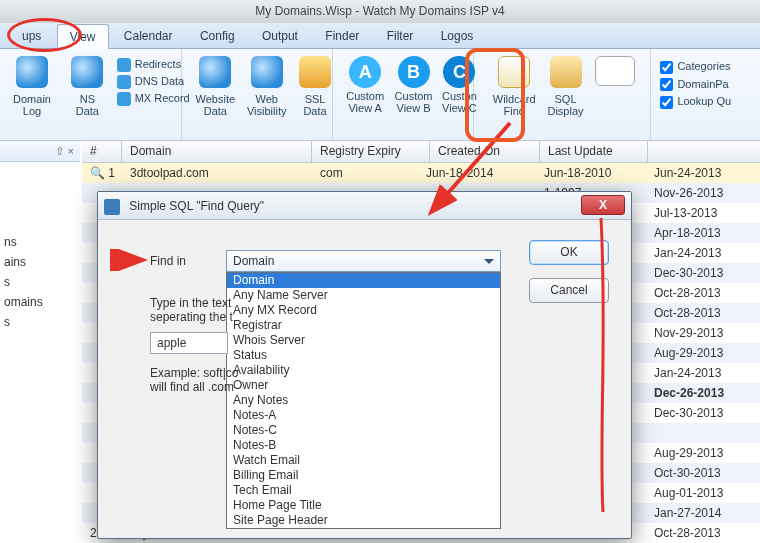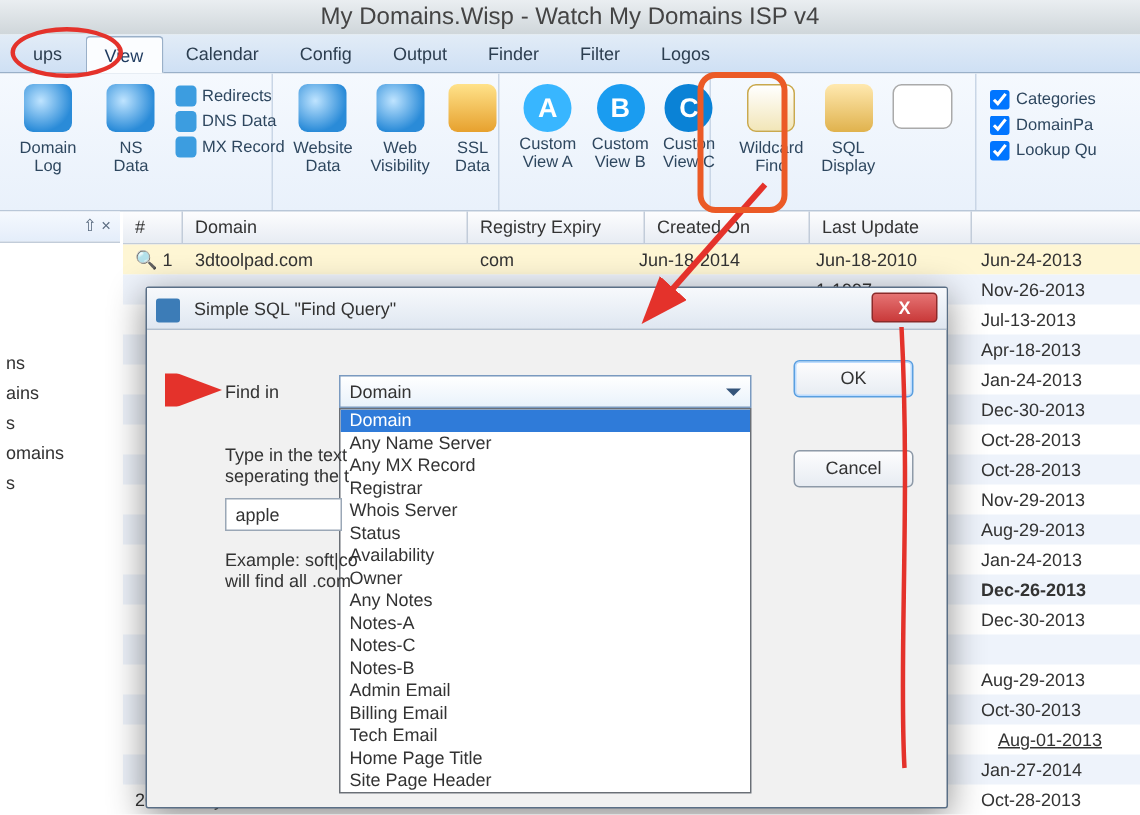--- a/index.html
+++ b/index.html
@@ -2,21 +2,21 @@
 <html><head>
 <meta charset="utf-8">
 <style>
   
   * { box-sizing: border-box; font-family: "Segoe UI", Tahoma, Arial, sans-serif; }
   body { margin: 0; width: 760px; height: 543px; overflow: hidden; background: #fff; color: #333; font-size: 12px; position: relative; }
 
   
   #titlebar{
     height:23px; line-height:23px; text-align:center;
-    background:linear-gradient(#eaeef1,#cfd6da); color:#444; font-size:16px;
+    background:linear-gradient(#eaeef1,#cfd6da); color:#444; font-size:12px;
   }
 
   
   #tabstrip{ height:26px; background:linear-gradient(#e2ecf7,#cfe0f4); border-bottom:1px solid #9ab0c8; padding-left:10px; }
   #tabstrip .tab{ display:inline-block; height:25px; line-height:25px; padding:0 12px; color:#2c3e50; }
   #tabstrip .tab.active{
     background:#fbfdff; border:1px solid #9ab0c8; border-bottom:1px solid #fbfdff;
     border-radius:3px 3px 0 0; position:relative; top:1px; color:#1e3a5f;
   }
 
@@ -98,21 +98,21 @@
 
   .hint1{ position:absolute; left:52px; top:76px; line-height:14px; color:#333; }
   .txt-in{ position:absolute; left:52px; top:112px; width:78px; height:22px;
     border:1px solid #9aa7b6; background:#fff; padding:0 6px; line-height:20px; }
   .hint2{ position:absolute; left:52px; top:146px; line-height:14px; color:#333; }
 
   .dlg-btn{ position:absolute; right:22px; width:80px; height:25px;
     border:1px solid #8e9aa8; border-radius:4px; background:linear-gradient(#fdfdfe,#e7ecf2);
     text-align:center; line-height:23px; cursor:pointer; font-size:12px; }
   #btn-ok{ top:20px; border:1px solid #5a9fe0; box-shadow:0 0 0 1px #bcdcff inset; }
-  #btn-cancel{ top:58px;margin-top:22px; }
+  #btn-cancel{ top:58px; }
   #btn-show{ top:236px; }
 
   
   #arrow-findin{ position:absolute; left:12px; top:29px; z-index:25; }
   #arrow-main{ position:absolute; left:425px; top:115px; width:140px; height:110px; z-index:29; pointer-events:none; }
   #red-vert{ position:absolute; left:593px; top:212px; width:20px; height:310px; z-index:29; pointer-events:none; }
 
   
   #side-head{ position:absolute; left:0; top:141px; width:80px; height:21px;
     background:linear-gradient(#f5f9fe,#e4edfa); border-bottom:1px solid #c2ccd9;
@@ -352,21 +352,21 @@
         <div class="cell c3" style="width: 118px;"></div>
         <div class="cell c4" style="width: 110px; text-align: left;">1-2012</div>
         <div class="cell c5" style="width: 108px; text-align: left;">Oct-30-2013</div>
       </div>
       <div class="row">
         <div class="cell c0" style="width: 40px;"></div>
         <div class="cell c1" style="width: 190px;"></div>
         <div class="cell c2" style="width: 106px;"></div>
         <div class="cell c3" style="width: 118px;"></div>
         <div class="cell c4" style="width: 110px; text-align: left;">3-2013</div>
-        <div class="cell c5" style="width: 108px; text-align: center; text-decoration: underline;">Aug-01-2013</div>
+        <div class="cell c5" style="width: 108px; text-align: left;">Aug-01-2013</div>
       </div>
       <div class="row alt">
         <div class="cell c0" style="width: 40px;"></div>
         <div class="cell c1" style="width: 190px;"></div>
         <div class="cell c2" style="width: 106px;"></div>
         <div class="cell c3" style="width: 118px;"></div>
         <div class="cell c4" style="width: 110px; text-align: left;">1-2002</div>
         <div class="cell c5" style="width: 108px; text-align: left;">Jan-27-2014</div>
       </div>
       <div class="row">
@@ -419,21 +419,21 @@
           <div class="dd-item">Any MX Record</div>
           <div class="dd-item">Registrar</div>
           <div class="dd-item">Whois Server</div>
           <div class="dd-item">Status</div>
           <div class="dd-item">Availability</div>
           <div class="dd-item">Owner</div>
           <div class="dd-item">Any Notes</div>
           <div class="dd-item">Notes-A</div>
           <div class="dd-item">Notes-C</div>
           <div class="dd-item">Notes-B</div>
-          <div class="dd-item">Admin Email</div>
+          <div class="dd-item">Watch Email</div>
           <div class="dd-item">Billing Email</div>
           <div class="dd-item">Tech Email</div>
           <div class="dd-item">Home Page Title</div>
           <div class="dd-item">Site Page Header</div>
         </div>
     </div>
 
     <div class="hint1">
       <span>Type in the text</span><br><span>seperating the t</span>
     </div>

